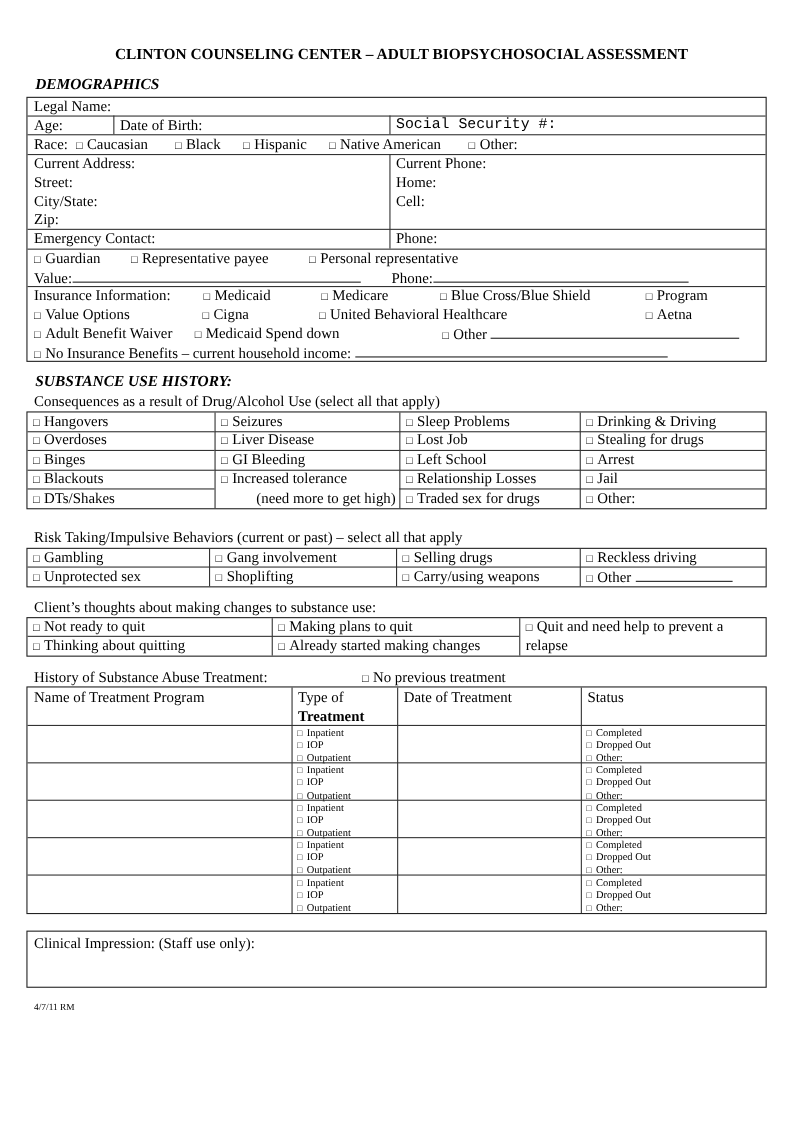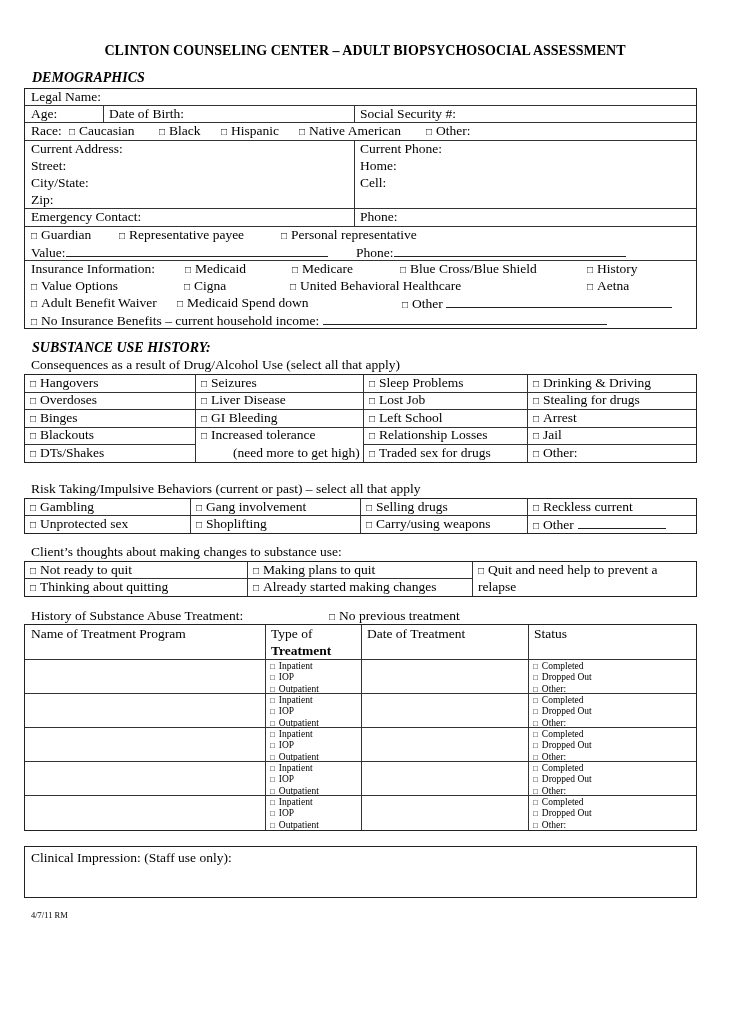--- a/index.html
+++ b/index.html
@@ -33,21 +33,21 @@
   <div class="row" style="top:137px;"></div>
   <div class="row" style="top:171px;"></div>
 
   <div class="vl" style="left:78px; top:16px; height:17px;"></div>
   <div class="vl" style="left:329px; top:16px; height:17px;"></div>
   <div class="vl" style="left:329px; top:51px; height:86px;"></div>
 
   <span class="t" style="left:6px; top:0px;">Legal Name:</span>
   <span class="t" style="left:6px; top:17px;">Age:</span>
   <span class="t" style="left:84px; top:17px;">Date of Birth:</span>
-  <span class="t" style="left:335px; top:17px;">Social Security #:</span>
+  <span class="t" style="left:335px; top:17px;font-family:Liberation Mono, monospace;">Social Security #:</span>
 
   <span class="t" style="left:6px; top:34px;">Race:</span>
   <span class="t" style="left:44px; top:34px;"><span class="box">□</span><span>Caucasian</span></span>
   <span class="t" style="left:134px; top:34px;"><span class="box">□</span><span>Black</span></span>
   <span class="t" style="left:196px; top:34px;"><span class="box">□</span><span>Hispanic</span></span>
   <span class="t" style="left:274px; top:34px;"><span class="box">□</span><span>Native American</span></span>
   <span class="t" style="left:401px; top:34px;"><span class="box">□</span><span>Other:</span></span>
 
   <span class="t" style="left:6px; top:52px;">Current Address:</span>
   <span class="t" style="left:6px; top:69px;">Street:</span>
@@ -63,21 +63,21 @@
   <span class="t" style="left:6px; top:138px;"><span class="box">□</span><span>Guardian</span></span>
   <span class="t" style="left:94px; top:138px;"><span class="box">□</span><span>Representative payee</span></span>
   <span class="t" style="left:256px; top:138px;"><span class="box">□</span><span>Personal representative</span></span>
   <span class="t" style="left:6px; top:155px;"><span>Value:</span><span class="uline" style="width:262px;"></span></span>
   <span class="t" style="left:331px; top:155px;"><span>Phone:</span><span class="uline" style="width:232px;"></span></span>
 
   <span class="t" style="left:6px; top:172px;">Insurance Information:</span>
   <span class="t" style="left:160px; top:172px;"><span class="box">□</span><span>Medicaid</span></span>
   <span class="t" style="left:267px; top:172px;"><span class="box">□</span><span>Medicare</span></span>
   <span class="t" style="left:375px; top:172px;"><span class="box">□</span><span>Blue Cross/Blue Shield</span></span>
-  <span class="t" style="left:562px; top:172px;"><span class="box">□</span><span>History</span></span>
+  <span class="t" style="left:562px; top:172px;"><span class="box">□</span><span>Program</span></span>
 
   <span class="t" style="left:6px; top:189px;"><span class="box">□</span><span>Value Options</span></span>
   <span class="t" style="left:159px; top:189px;"><span class="box">□</span><span>Cigna</span></span>
   <span class="t" style="left:265px; top:189px;"><span class="box">□</span><span>United Behavioral Healthcare</span></span>
   <span class="t" style="left:562px; top:189px;"><span class="box">□</span><span>Aetna</span></span>
 
   <span class="t" style="left:6px; top:206px;"><span class="box">□</span><span>Adult Benefit Waiver</span></span>
   <span class="t" style="left:152px; top:206px;"><span class="box">□</span><span>Medicaid Spend down</span></span>
   <span class="t" style="left:377px; top:206px;"><span class="box">□</span><span>Other</span> <span class="uline" style="width:226px;"></span></span>
 
@@ -130,21 +130,21 @@
 <div class="abs sub" style="top:481px;">Risk Taking/Impulsive Behaviors (current  or past) – select all that apply</div>
 <div class="tbl" style="left:24px; top:498px; width:673px; height:36px;">
   <div class="vl" style="left:165px; top:0; height:34px;"></div>
   <div class="vl" style="left:335px; top:0; height:34px;"></div>
   <div class="vl" style="left:502px; top:0; height:34px;"></div>
   <div class="row" style="top:16px;"></div>
   <div id="risk-cells">
       <span class="t" style="left: 5px; top: 0px;"><span class="box">□</span><span>Gambling</span></span>
       <span class="t" style="left: 171px; top: 0px;"><span class="box">□</span><span>Gang involvement</span></span>
       <span class="t" style="left: 341px; top: 0px;"><span class="box">□</span><span>Selling drugs</span></span>
-      <span class="t" style="left: 508px; top: 0px;"><span class="box">□</span><span>Reckless current</span></span>
+      <span class="t" style="left: 508px; top: 0px;"><span class="box">□</span><span>Reckless driving</span></span>
       <span class="t" style="left: 5px; top: 17px;"><span class="box">□</span><span>Unprotected sex</span></span>
       <span class="t" style="left: 171px; top: 17px;"><span class="box">□</span><span>Shoplifting</span></span>
       <span class="t" style="left: 341px; top: 17px;"><span class="box">□</span><span>Carry/using weapons</span></span>
       <span class="t" style="left: 508px; top: 17px;"><span class="box">□</span><span>Other</span><span class="uline" style="width: 88px; margin-left: 4px;"></span></span>
     </div>
 </div>
 
 <div class="abs sub" style="top:544px;">Client’s thoughts about making changes to substance use:</div>
 <div class="tbl" style="left:24px; top:561px; width:673px; height:36px;">
   <div class="vl" style="left:222px; top:0; height:34px;"></div>

